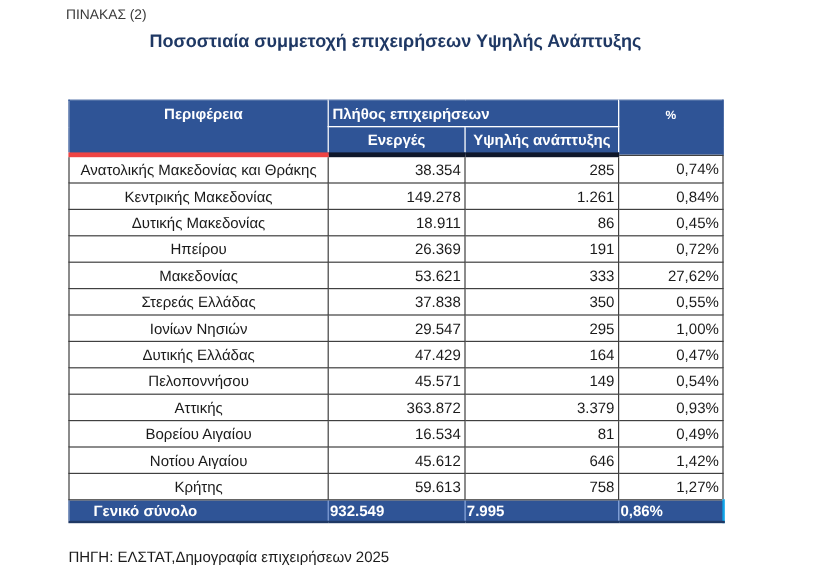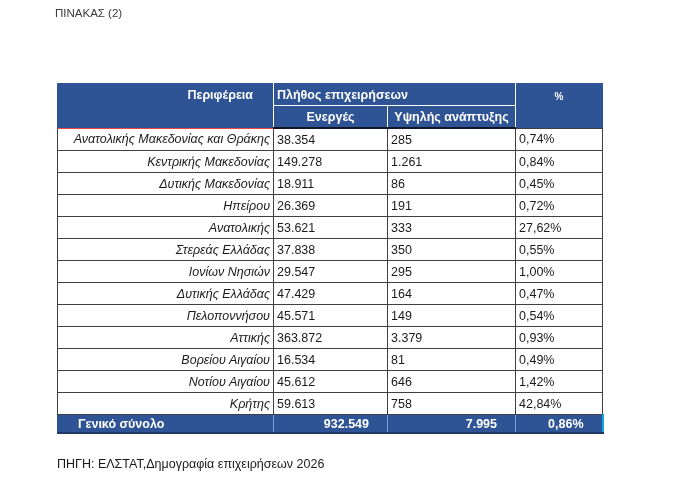--- a/index.html
+++ b/index.html
@@ -45,77 +45,78 @@
     background: #2F5496;
     color: #ffffff;
     font-weight: bold;
     border: 1px solid #ffffff;
     border-top: 1px solid #2F5496;
     height: 21px;
     padding: 0 3px;
     font-size: 12.5px;
   }
   thead th.h-region {
-    text-align: right;
+    text-align: center;
     vertical-align: top;
     padding: 4px 20px 0 28px;
     border-left: 1px solid #2F5496;
-    border-bottom: 1px solid #ef4444;
+    border-bottom: 4px solid #ef4444;
   }
   thead th.h-group { text-align: left; border-bottom: 1px solid #ffffff; }
   thead th.h-pct {
     text-align: center;
     vertical-align: top;
     padding-top: 7px;
     font-size: 10px;
     border-right: 1px solid #2F5496;
     border-bottom: 1px solid #404040;
   }
-  thead th.h-sub { text-align: center; border-bottom: 2px solid #0f172a; }
+  thead th.h-sub { text-align: center; border-bottom: 4px solid #0f172a; }
 
   tbody td {
     border: 1px solid #404040;
     height: 21px;
     padding: 0 3px;
     background: #ffffff;
     vertical-align: middle;
   }
-  tbody td.region { text-align: right; font-style: italic; }
-  tbody td.num { text-align: left; }
+  tbody td.region { text-align: center; }
+  tbody td.num { text-align: right; }
 
   tfoot td {
     background: #2F5496;
     color: #ffffff;
     font-weight: bold;
     height: 17px;
     border: 1px solid #7f9ed6;
     border-top: 1px solid #404040;
     border-bottom: 2px solid #1F3864;
-    padding: 0 18px;
+    padding: 0 1px;
     vertical-align: middle;
   }
   tfoot td.total-label { text-align: left; padding-left: 20px; border-left: 1px solid #2F5496; }
-  tfoot td.num { text-align: right; }
+  tfoot td.num { text-align: left; }
   tfoot td:last-child { border-right: 2px solid #0ea5e9; }
 
   .source {
     position: absolute;
     left: 57px; top: 457px;
     font-size: 12.5px;
     color: #1a1a1a;
   }
 </style>
 </head>
 <body>
 
 <div class="page">
 
   <div class="table-label">ΠΙΝΑΚΑΣ (2)</div>
 
   <div class="title">
+    <div>Ποσοστιαία συμμετοχή επιχειρήσεων Υψηλής Ανάπτυξης</div>
   </div>
 
   <table class="stats">
     <colgroup>
       <col class="c-region">
         <col class="c-active">
         <col class="c-high">
         <col class="c-pct">
     </colgroup>
     <thead>
@@ -148,21 +149,21 @@
         <td class="num">86</td>
         <td class="num">0,45%</td>
       </tr>
       <tr>
         <td class="region">Ηπείρου</td>
         <td class="num">26.369</td>
         <td class="num">191</td>
         <td class="num">0,72%</td>
       </tr>
       <tr>
-        <td class="region">Ανατολικής</td>
+        <td class="region">Μακεδονίας</td>
         <td class="num">53.621</td>
         <td class="num">333</td>
         <td class="num">27,62%</td>
       </tr>
       <tr>
         <td class="region">Στερεάς Ελλάδας</td>
         <td class="num">37.838</td>
         <td class="num">350</td>
         <td class="num">0,55%</td>
       </tr>
@@ -199,28 +200,28 @@
       <tr>
         <td class="region">Νοτίου Αιγαίου</td>
         <td class="num">45.612</td>
         <td class="num">646</td>
         <td class="num">1,42%</td>
       </tr>
       <tr>
         <td class="region">Κρήτης</td>
         <td class="num">59.613</td>
         <td class="num">758</td>
-        <td class="num">42,84%</td>
+        <td class="num">1,27%</td>
       </tr>
     </tbody>
     <tfoot>
       <tr>
         <td class="total-label">Γενικό σύνολο</td>
         <td class="num">932.549</td>
         <td class="num">7.995</td>
         <td class="num">0,86%</td>
       </tr>
     </tfoot>
   </table>
 
-  <div class="source">ΠΗΓΗ: ΕΛΣΤΑΤ,Δημογραφία επιχειρήσεων 2026</div>
+  <div class="source">ΠΗΓΗ: ΕΛΣΤΑΤ,Δημογραφία επιχειρήσεων 2025</div>
 
 </div>
 
 </body></html>

